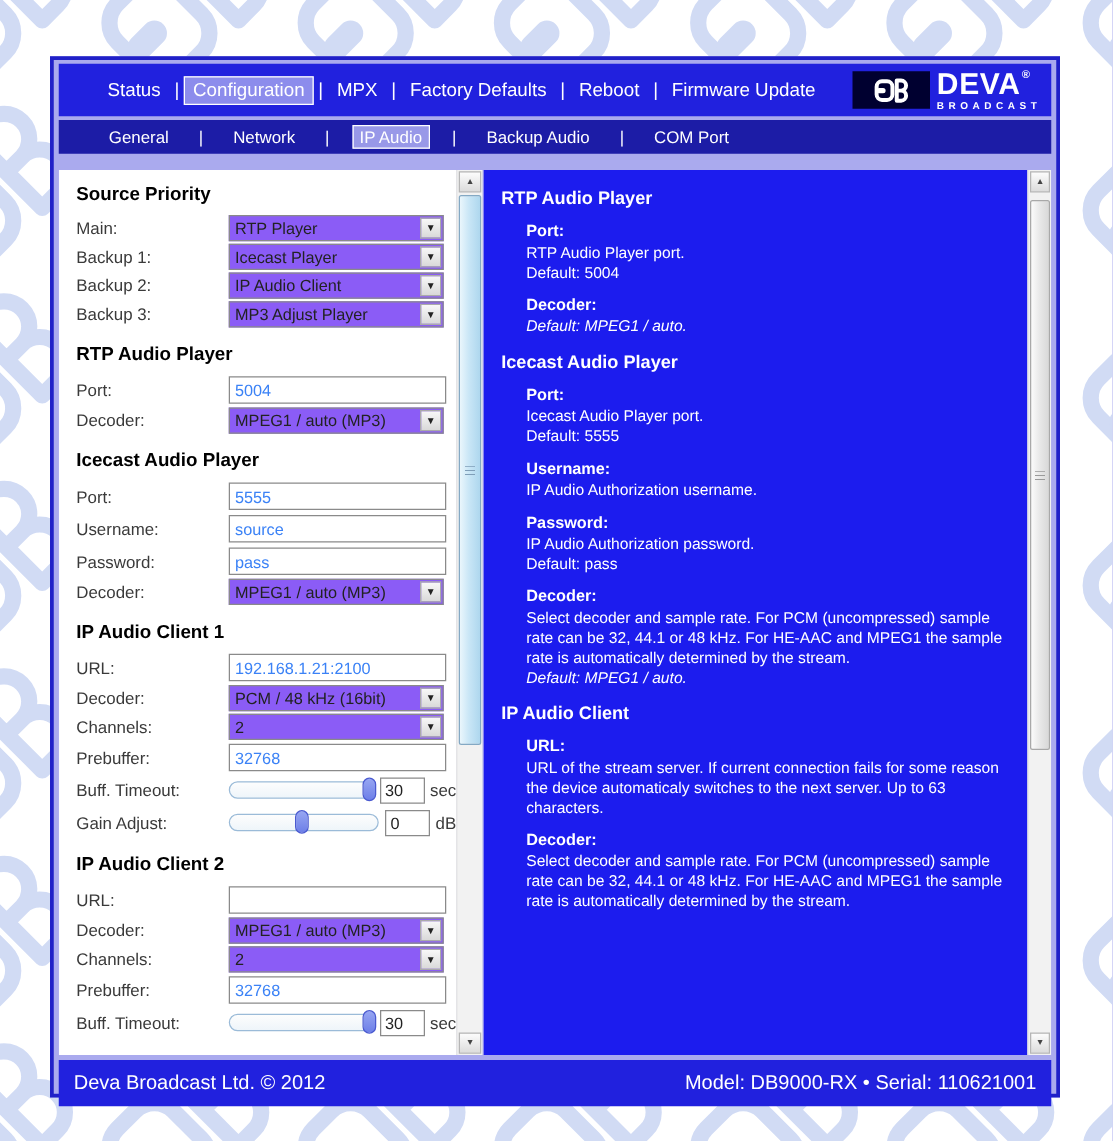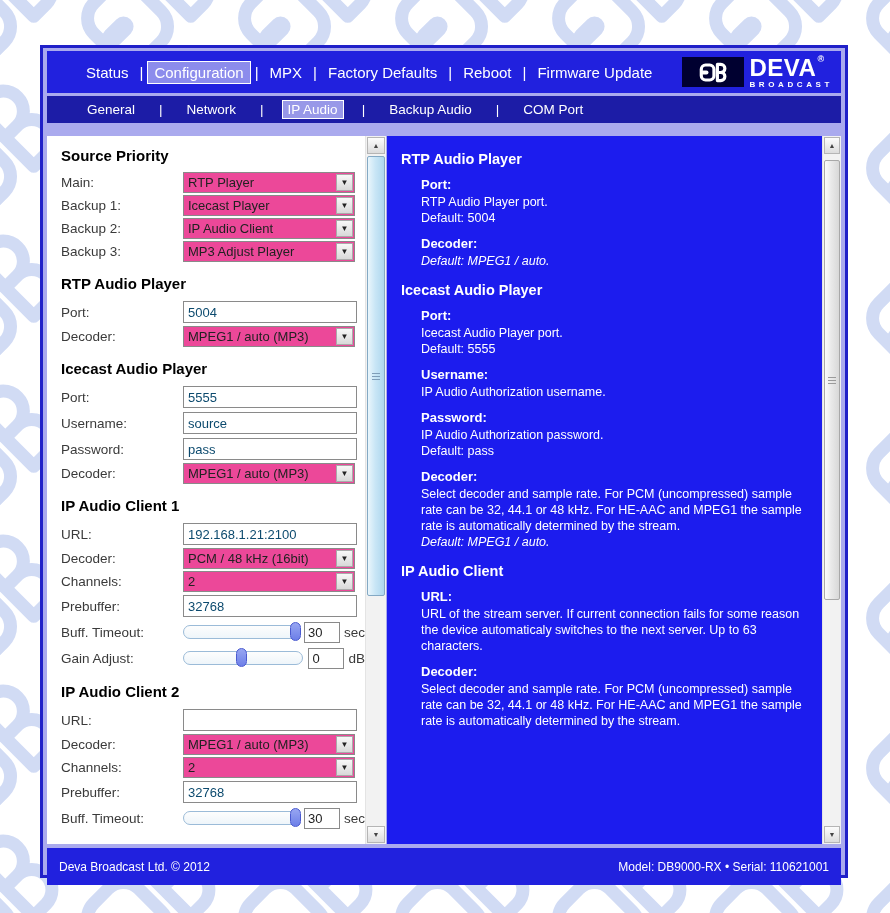--- a/index.html
+++ b/index.html
@@ -46,25 +46,25 @@
   .form-panel{
     width:318px;background:#fff;overflow:hidden;box-sizing:border-box;
     padding:8px 0 0 14px;flex:0 0 auto;
   }
   .fsec-title{font-size:15px;font-weight:bold;color:#000;margin:12px 0 7px 0;}
   .fsec-title.first{margin-top:3px;}
   .frow{display:flex;align-items:center;height:23px;}
   .frow.tall{height:26px;}
   .flbl{width:122px;font-size:13.5px;color:#3a3a3a;flex:0 0 auto;}
   .tinput{
-    width:164px;height:18px;border:1px solid #8a8a8a;font-size:13px;color:#0c4a6e;
+    width:164px;height:18px;border:1px solid #8a8a8a;font-size:13px;color:#3b82f6;
     padding:1px 4px;font-family:"Liberation Sans",sans-serif;background:#fff;
   }
   .sel{
-    width:172px;height:21px;border:1px solid #8a8a8a;background:#ec4899;box-sizing:border-box;
+    width:172px;height:21px;border:1px solid #8a8a8a;background:#8b5cf6;box-sizing:border-box;
     display:flex;align-items:center;cursor:default;
   }
   .sel-text{flex:1;font-size:13px;color:#222;padding-left:4px;white-space:nowrap;overflow:hidden;}
   .sel-btn{
     width:17px;height:17px;margin:1px;background:linear-gradient(#f8f8f8,#d9d9d9);
     border:1px solid #aaa;display:flex;align-items:center;justify-content:center;
     font-size:8px;color:#222;box-sizing:border-box;
   }
   
   .slider{position:relative;width:120px;height:12px;margin-right:5px;
@@ -97,21 +97,21 @@
     padding:10px 10px 0 14px;margin-left:1px;
   }
   .hsec-title{font-size:14.5px;font-weight:bold;margin:13px 0 2px 0;}
   .hsec-title.first{margin-top:5px;}
   .hterm{font-size:13px;font-weight:bold;margin:10px 0 2px 20px;}
   .hline{font-size:12.5px;line-height:16px;margin-left:20px;}
   .hline.italic{font-style:italic;}
   
   .footer{
     background:#2121DE;height:37px;margin-top:4px;flex:0 0 auto;
-    display:flex;align-items:center;color:#fff;font-size:12px;padding:0 12px;
+    display:flex;align-items:center;color:#fff;font-size:16px;padding:0 12px;
     justify-content:space-between;
   }
 </style>
 </head>
 <body>
 
 <div id="watermarks">
     <div class="wm" style="left: -82px; top: -75px;">
   <svg viewBox="0 0 104 80">
     <rect x="8" y="14" width="44" height="52" rx="15" fill="none" stroke="#C9D5F3" stroke-width="9"></rect>

